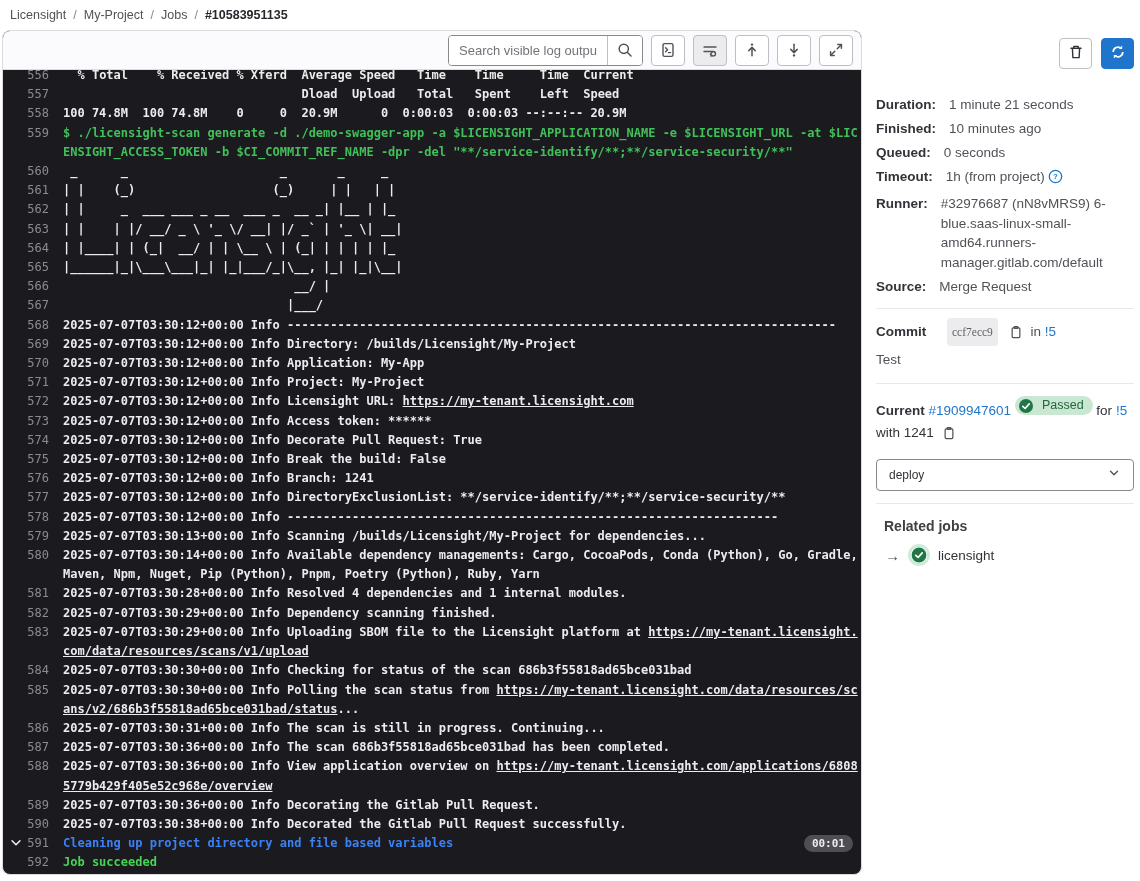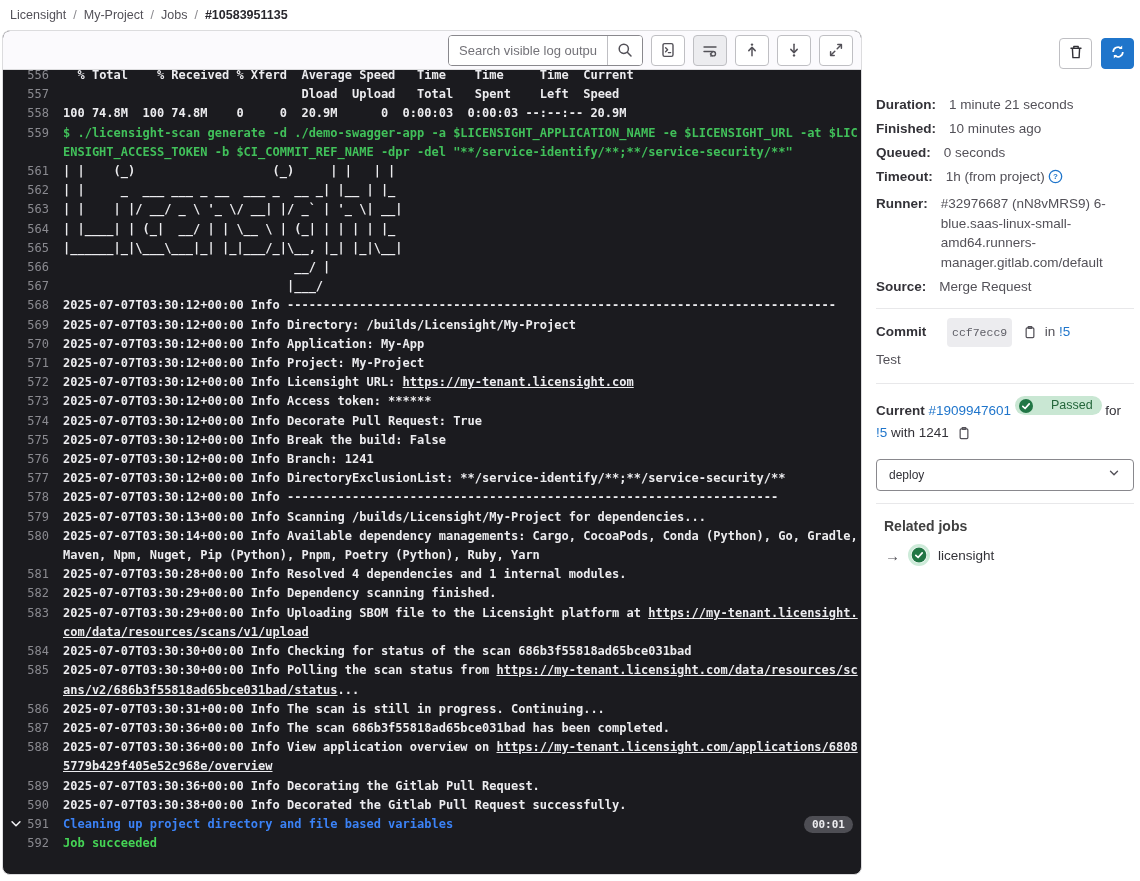--- a/index.html
+++ b/index.html
@@ -57,26 +57,26 @@
     background: #fff; display: flex; align-items: center; justify-content: center; cursor: pointer; }
   .sq-btn.primary { background: #1f75cb; border-color: #1f75cb; }
   .detail-row { display: flex; align-items: flex-start; gap: 13px; margin-bottom: 4.5px; line-height: 19.5px; }
   .dlabel { font-weight: 700; color: #333238; white-space: nowrap; }
   .dvalue { color: #535158; word-break: break-word; }
   .help-icon { display: inline-block; vertical-align: -3px; margin-left: 3px; cursor: pointer; }
   .divider { border-top: 1px solid #e8e8ea; margin: 12px 0; }
   .blue { color: #1f75cb; text-decoration: none; }
   .commit-line { line-height: 22px; color: #535158; }
   .commit-line .dlabel { margin-right: 14px; }
-  .sha-chip { font-family: Liberation Mono, monospace; font-size: 11.5px; background: #ececef;
+  .sha-chip { font-family: Liberation Serif, serif; font-size: 11.5px; background: #ececef;
     color: #5e5e66; border-radius: 4px; padding: 8px 5px; margin: 0 3px; }
   .copy-icon { display: inline-block; vertical-align: -3px; margin: 0 4px; cursor: pointer; }
   .commit-msg { margin-top: 3px; color: #535158; }
   .pipeline-p { line-height: 22px; color: #333238; }
-  .badge-pass { display: inline-flex; align-items: center; gap: 17px; background: #c9e7d3;
+  .badge-pass { display: inline-flex; align-items: center; gap: 8px; background: #c9e7d3;
     color: #24663b; border-radius: 10px; padding: 0 9px 0 3px; font-size: 12.5px; line-height: 19px;
     vertical-align: 1px; }
   .stage-select { margin-top: 12px; height: 32px; border: 1px solid #89888d; border-radius: 4px;
     background: #fff; display: flex; align-items: center; justify-content: space-between;
     padding: 0 12px; color: #333238; font-size: 12px; cursor: pointer; }
   .rel-title { font-weight: 700; color: #404040; font-size: 14px; margin: 14px 8px 13px; }
   .rel-job { display: flex; align-items: center; gap: 11px; padding-left: 9px; color: #333238; }
   .rel-job .arrow { color: #535158; font-size: 15px; }
   .job-check { width: 16px; height: 16px; border-radius: 50%; box-shadow: 0 0 0 3px #cdebd9;
     display: flex; }
@@ -168,20 +168,24 @@
         </div>
         <div class="log-line plain">
           <a class="lnum" href="#">558</a>
           <span class="ltext">100 74.8M  100 74.8M    0     0  20.9M      0  0:00:03  0:00:03 --:--:-- 20.9M</span>
         </div>
         <div class="log-line command">
           <a class="lnum" href="#">559</a>
           <span class="ltext">$ ./licensight-scan generate -d ./demo-swagger-app -a $LICENSIGHT_APPLICATION_NAME -e $LICENSIGHT_URL -at $LICENSIGHT_ACCESS_TOKEN -b $CI_COMMIT_REF_NAME -dpr -del "**/service-identify/**;**/service-security/**"</span>
         </div>
         <div class="log-line art">
+          <a class="lnum" href="#">560</a>
+          <span class="ltext"> _      _                     _       _     _</span>
+        </div>
+        <div class="log-line art">
           <a class="lnum" href="#">561</a>
           <span class="ltext">| |    (_)                   (_)     | |   | |</span>
         </div>
         <div class="log-line art">
           <a class="lnum" href="#">562</a>
           <span class="ltext">| |     _  ___ ___ _ __  ___ _  __ _| |__ | |_</span>
         </div>
         <div class="log-line art">
           <a class="lnum" href="#">563</a>
           <span class="ltext">| |    | |/ __/ _ \ '_ \/ __| |/ _` | '_ \| __|</span>

